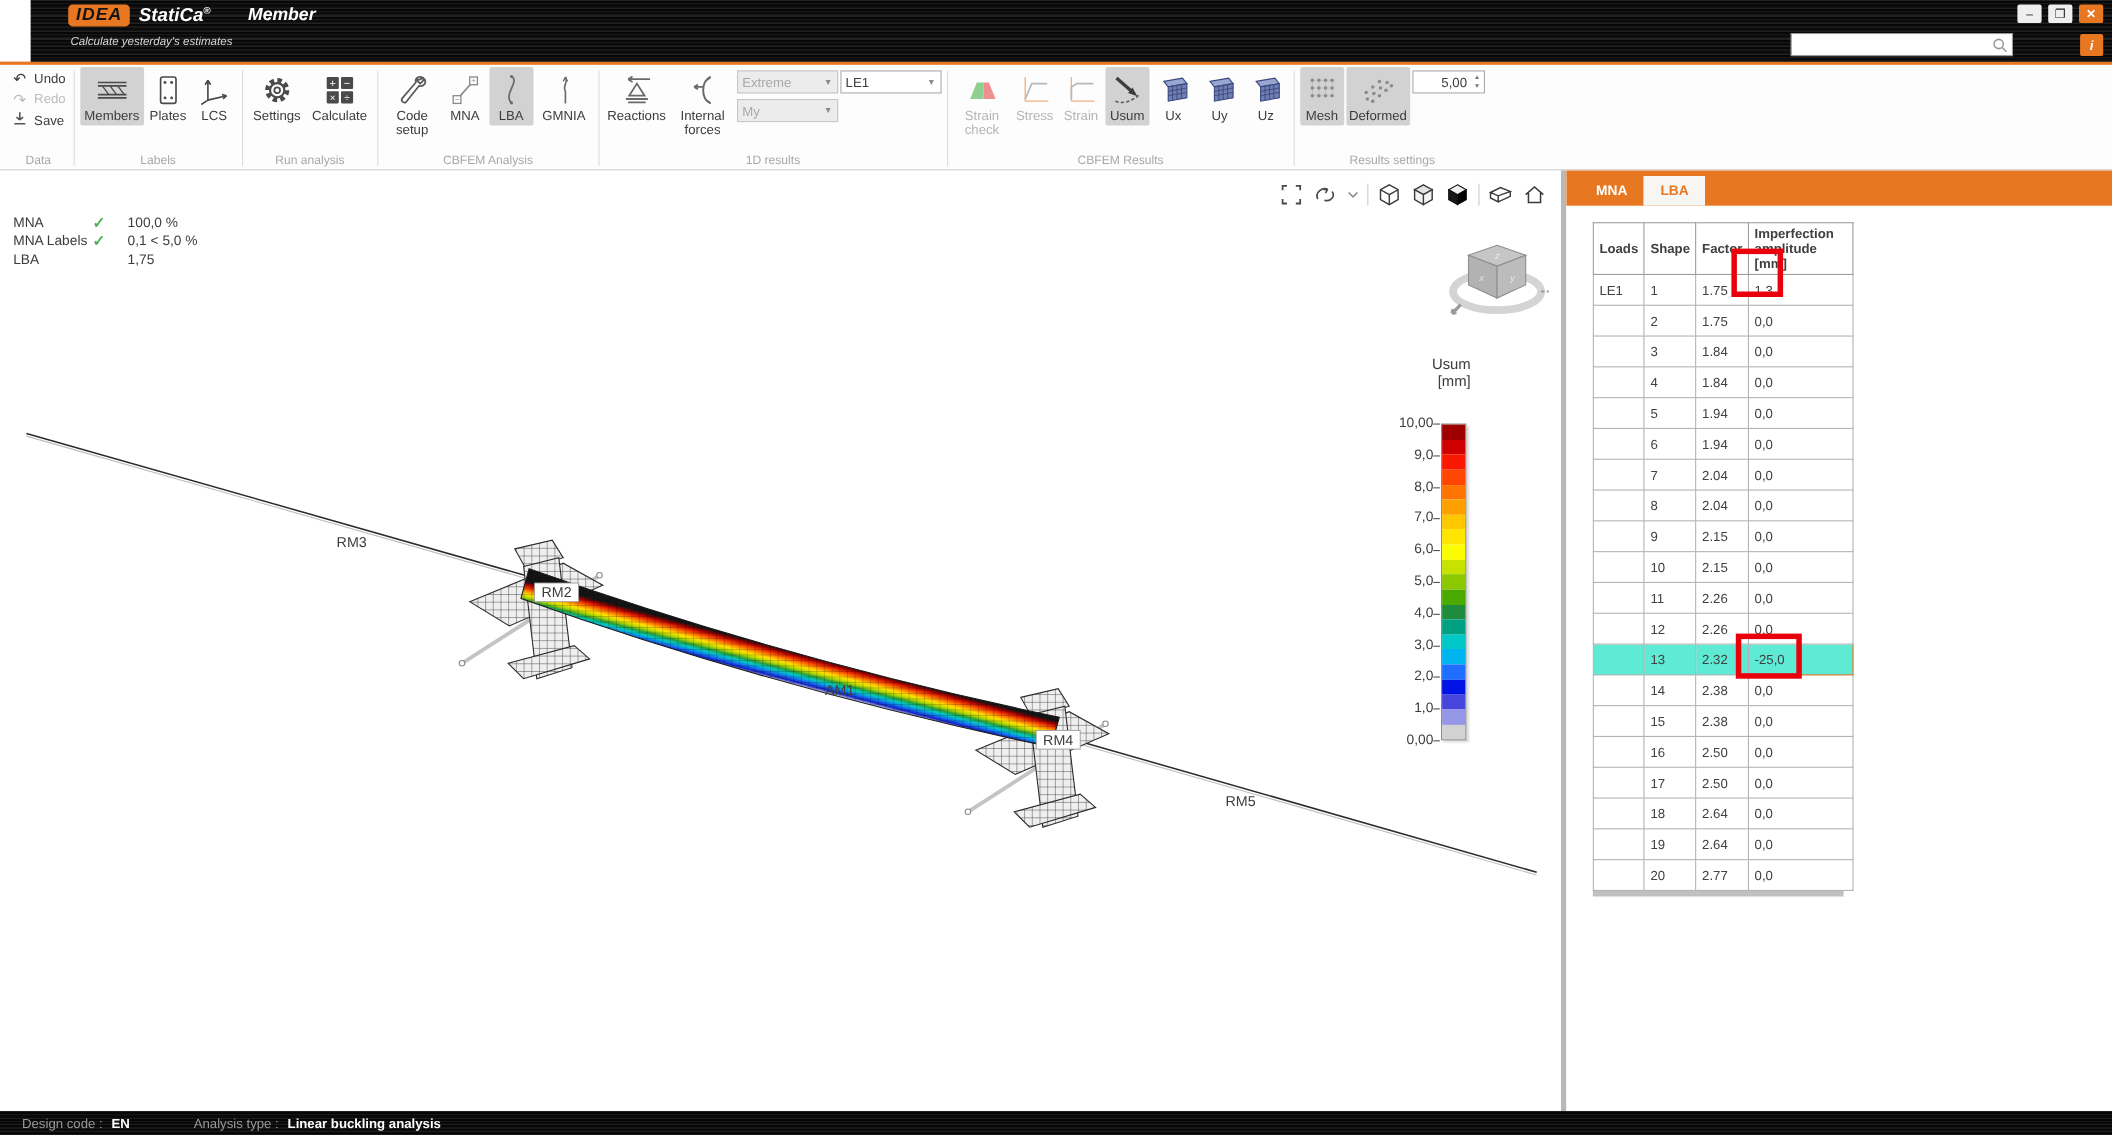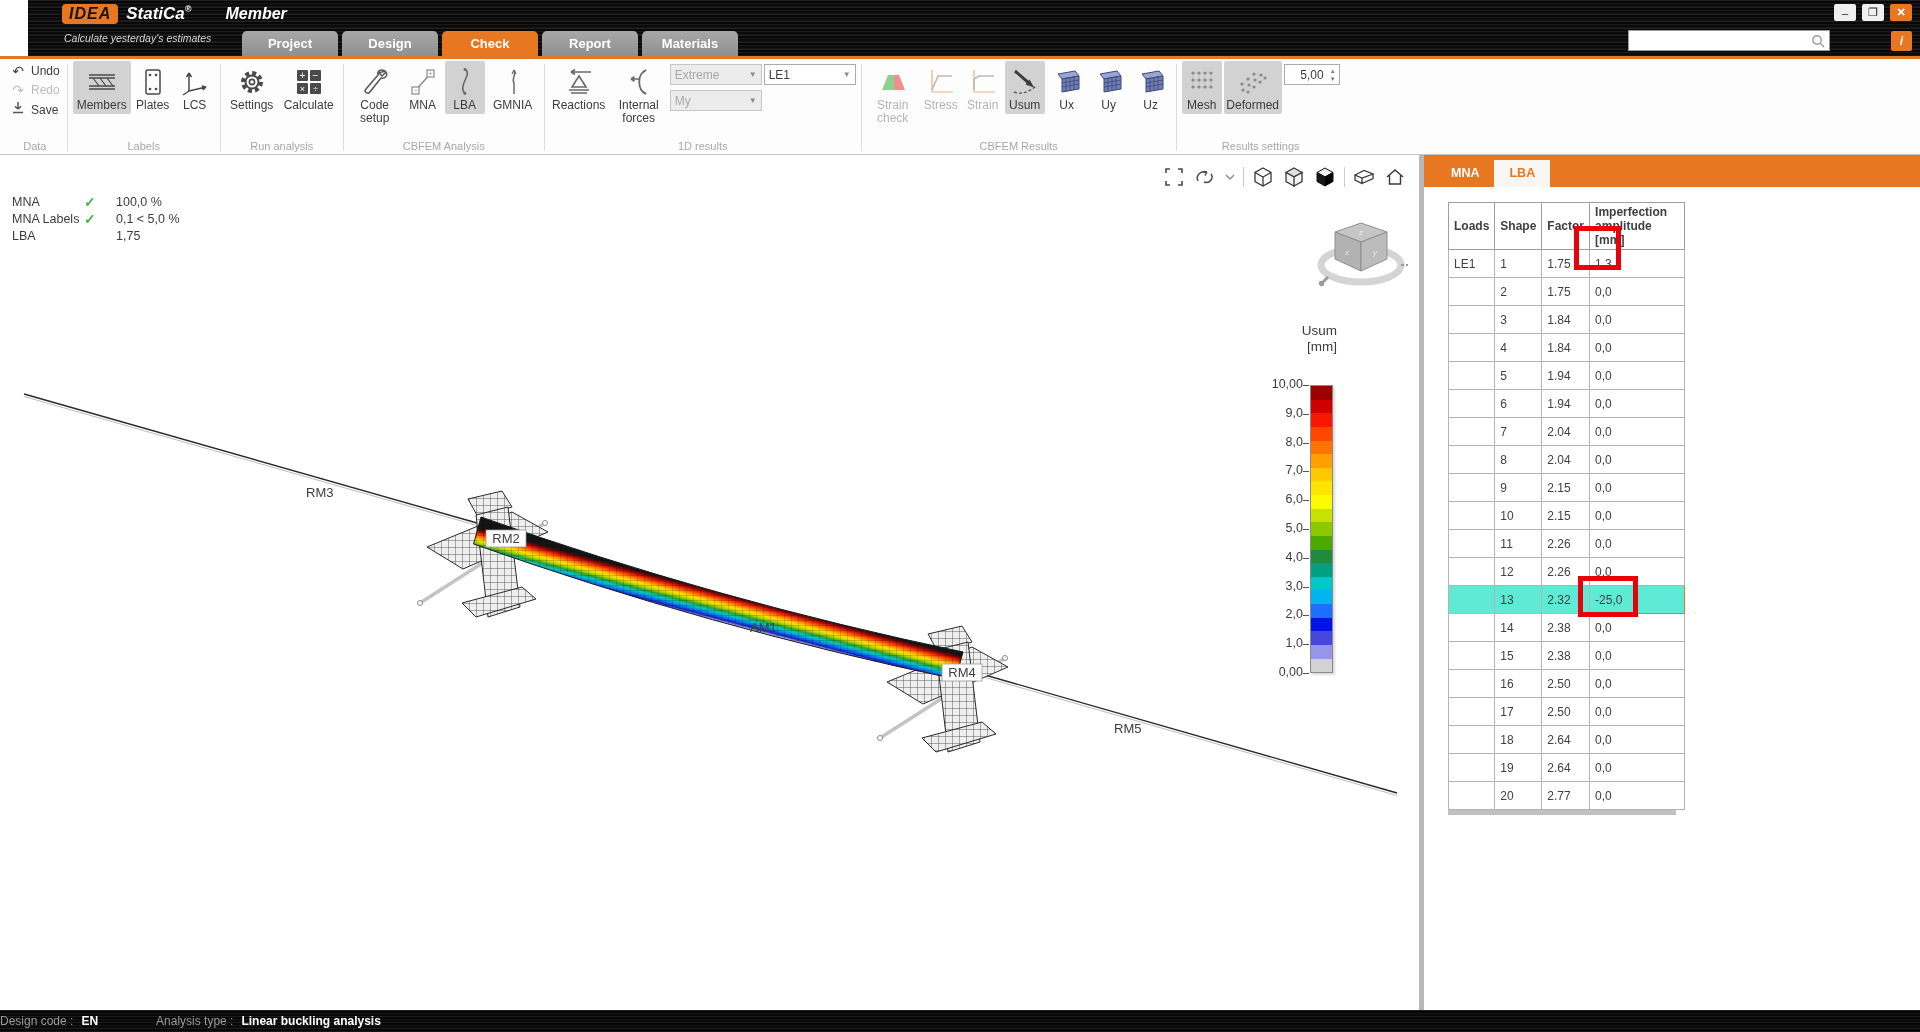--- a/index.html
+++ b/index.html
@@ -45,21 +45,21 @@
   .rbtn.wide { width:58px; }
   .rbtn.narrow { width:40px; }
   .smallbtns { display:flex; flex-direction:column; gap:3px; padding:2px 2px; }
   .sbtn { display:flex; align-items:center; gap:5px; font-size:12px; color:#3c3c3c; }
   .sbtn.disabled { color:#bcbcbc; }
   .sbtn .si { width:16px; text-align:center; font-size:14px; }
   .dd-col { display:flex; flex-direction:column; gap:5px; padding-top:3px; }
   .dd { width:92px; height:21px; border:1px solid #ababab; background:#fff; font-size:12px; color:#3c3c3c; display:flex; align-items:center; padding:0 4px; justify-content:space-between; }
   .dd.disabled { background:#ececec; color:#a8a8a8; border-color:#c6c6c6; }
   .dd .arr { font-size:8px; color:#8a8a8a; }
-  .spinner { width:56px; height:21px; border:1px solid #ababab; background:#fff; display:flex; align-items:center; margin-top:3px; }
+  .spinner { width:66px; height:21px; border:1px solid #ababab; background:#fff; display:flex; align-items:center; margin-top:3px; }
   .spinner .val { flex:1; text-align:right; font-size:12px; padding-right:3px; color:#3c3c3c; }
   .spinner .arrs { width:12px; display:flex; flex-direction:column; align-items:center; font-size:6px; color:#777; line-height:8px; }
 
   
   .main { height:855px; display:flex; }
   .viewport { position:relative; flex:1; background:#fff; overflow:hidden; }
   .vdivider { width:5px; background:#b8b8b8; }
   .panel { width:496px; position:relative; background:#fff; }
 
   .vstatus { position:absolute; left:12px; top:38px; font-size:12.5px; color:#3c3c3c; }
@@ -92,21 +92,21 @@
   .ptable tr.sel td { background:#5eead4; }
   .ptable td.editing { border:1px solid #e87722; }
   .col-loads{width:44px;} .col-shape{width:44px;} .col-factor{width:46px;} .col-imp{width:95px;}
   .ptable-bottom { height:5px; background:#c0c0c0; width:228px; margin-top:0px; }
   .ann-box { position:absolute; border:5px solid #e8000a; pointer-events:none; }
   .ann-box.a1 { left:150px; top:71px; width:47px; height:44px; }
   .ann-box.a2 { left:154px; top:421px; width:60px; height:41px; }
 
   
   .statusbar {
-    height:22px; background:#0c0c0c; color:#9a9a9a; display:flex; align-items:center; font-size:12px; gap:8px; 
+    height:22px; background:#0c0c0c; color:#9a9a9a; display:flex; align-items:center; font-size:12px; gap:8px; padding-left:20px;
     background-image:repeating-linear-gradient(180deg,#1e1e1e 0 1px,#060606 1px 3px,#161616 3px 4px,#0a0a0a 4px 6px);
   }
   .statusbar b { color:#fff; font-weight:bold; }
   .statusbar .gap { width:42px; }
 
   svg text { font-family:"Liberation Sans",sans-serif; }
 </style>
 </head>
 <body>
 
@@ -123,27 +123,20 @@
     <div class="win-btn close">✕</div>
   </div>
   <div class="search-wrap">
     <input class="search-input" placeholder="" style="">
     <svg width="16" height="16" viewBox="0 0 16 16" style="margin-right:3px">
       <circle cx="7" cy="7" r="4.2" fill="none" stroke="#9a9a9a" stroke-width="1.4"></circle>
       <line x1="10.2" y1="10.2" x2="14" y2="14" stroke="#9a9a9a" stroke-width="1.4"></line>
     </svg>
   </div>
   <div class="info-btn">i</div>
-  <div class="tabs">
-    <div class="tab">Project</div>
-    <div class="tab">Design</div>
-    <div class="tab active">Check</div>
-    <div class="tab">Report</div>
-    <div class="tab">Materials</div>
-  </div>
 </div>
 <div class="accentbar"></div>
 
 <div class="ribbon">
 
   <div class="rgroup">
     <div class="rgroup-content smallbtns">
       <div class="sbtn">
           <span class="si">↶</span>
           <span>Undo</span>

